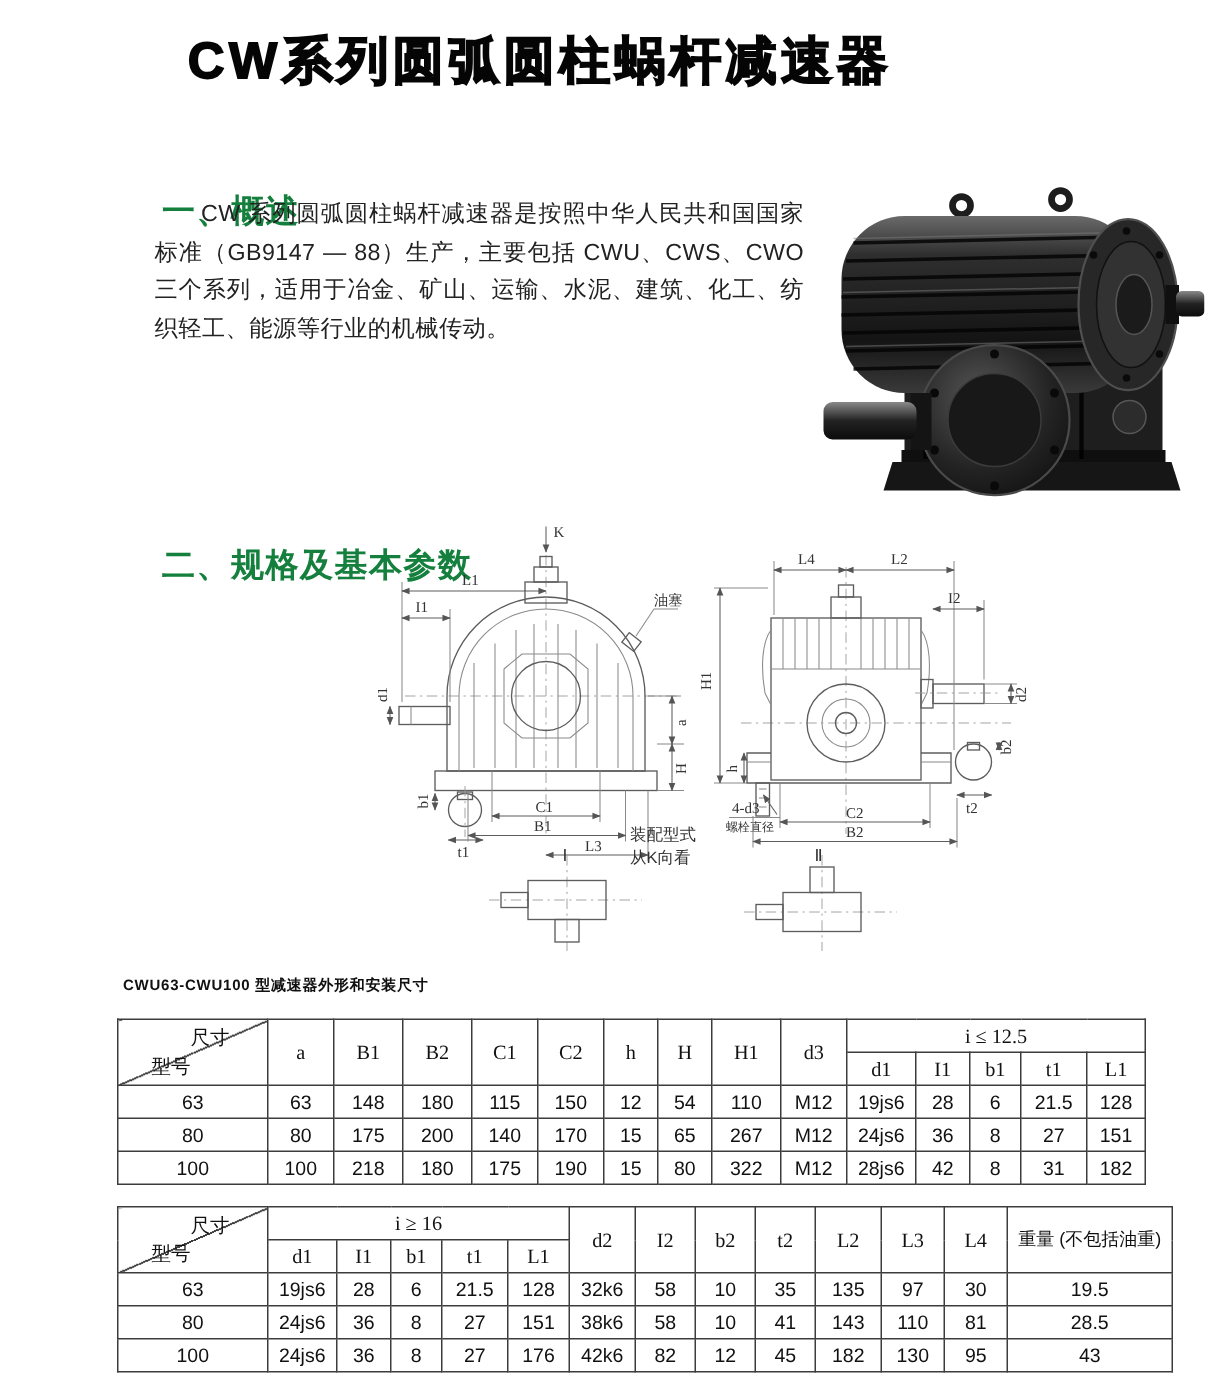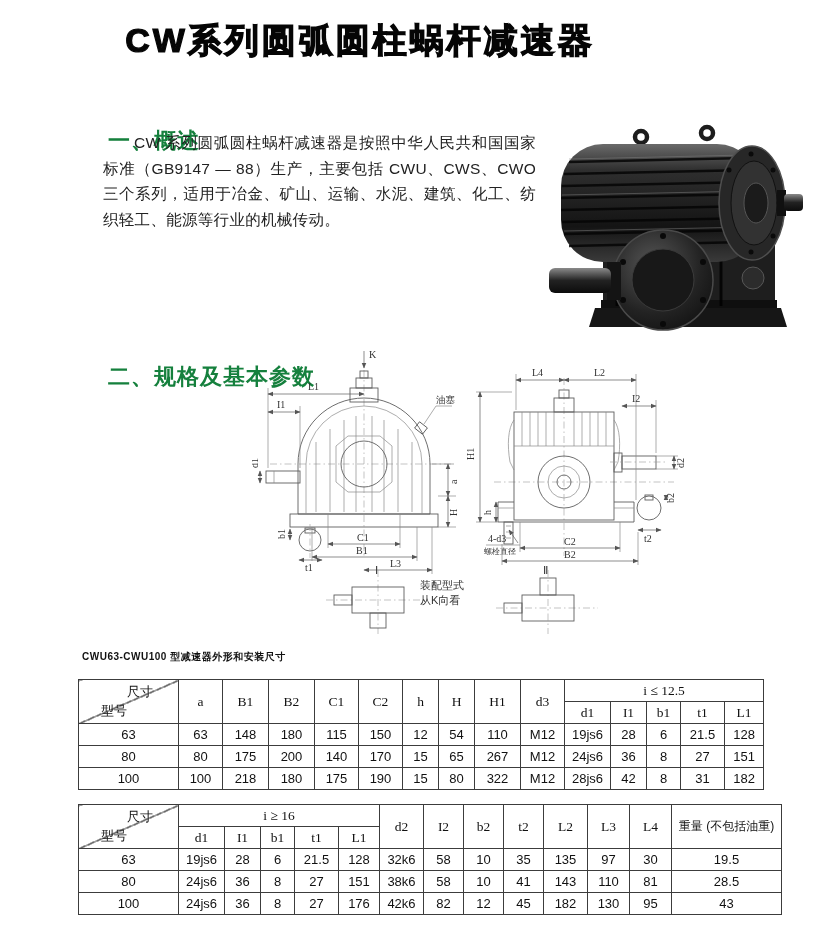--- a/index.html
+++ b/index.html
@@ -343,21 +343,21 @@
 
 <svg class="abs" style="left:322px;top:562px;" width="110" height="76" viewBox="0 0 110 76">
   <text x="53" y="12" font-size="11" fill="#333" font-family="Liberation Serif,serif">Ⅰ</text>
   <line class="cl" x1="4" y1="38" x2="106" y2="38"></line>
   <line class="cl" x1="56" y1="8" x2="56" y2="72"></line>
   <rect class="ln" x="30" y="25" width="52" height="26"></rect>
   <rect class="ln" x="12" y="33" width="18" height="10"></rect>
   <rect class="ln" x="48" y="51" width="16" height="15"></rect>
 </svg>
 
-<div class="abs asm-note" style="left:420px;top:578px;">
+<div class="abs asm-note" style="left:420px;top:550px;">
   <div>装配型式</div>
   <div>从K向看</div>
 </div>
 
 <svg class="abs" style="left:492px;top:562px;" width="110" height="76" viewBox="0 0 110 76">
   <text x="51" y="12" font-size="11" fill="#333" font-family="Liberation Serif,serif">Ⅱ</text>
   <line class="cl" x1="4" y1="46" x2="106" y2="46"></line>
   <line class="cl" x1="56" y1="8" x2="56" y2="72"></line>
   <rect class="ln" x="30" y="33" width="52" height="26"></rect>
   <rect class="ln" x="12" y="41" width="18" height="10"></rect>

